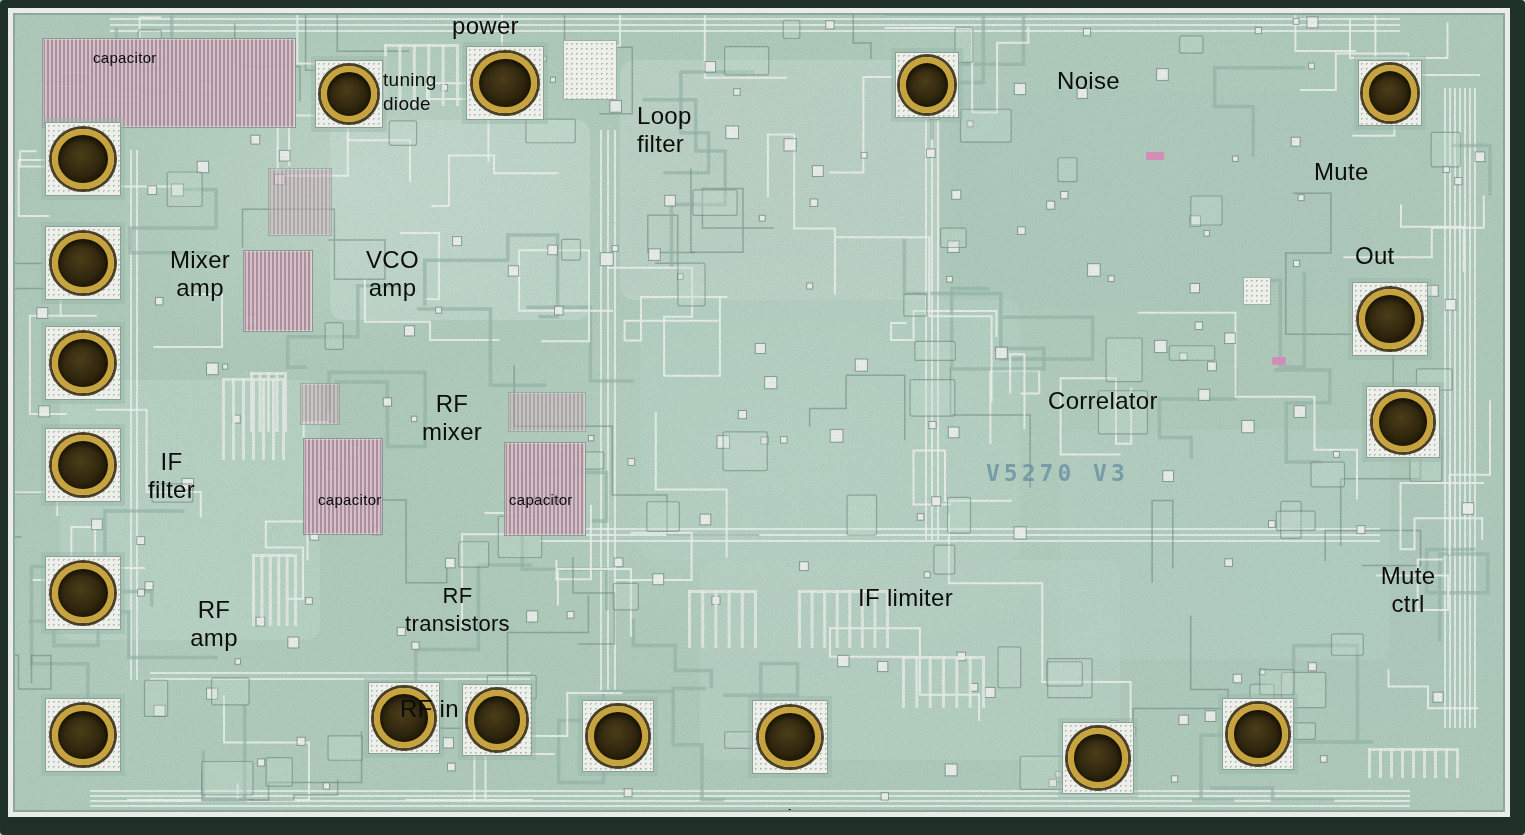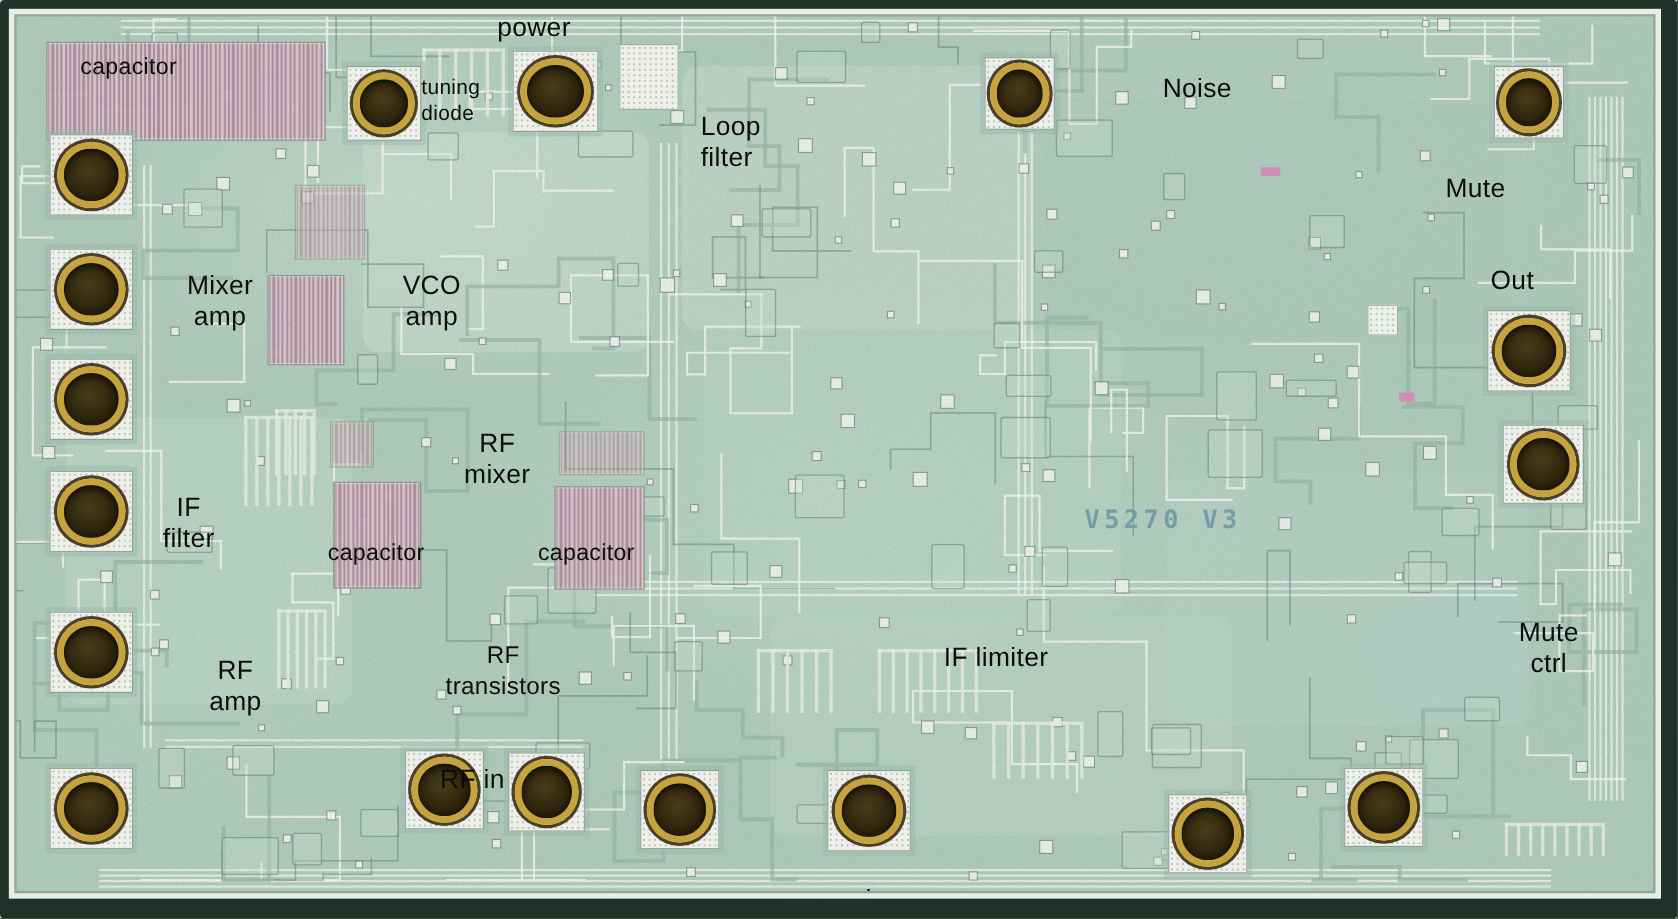--- a/index.html
+++ b/index.html
@@ -27,21 +27,21 @@
        background:#edefea;
        background-image:radial-gradient(rgba(105,108,100,.38) 1px,transparent 1px);
        background-size:5px 5px;
        border:1px solid #8aa096;box-shadow:0 0 0 4px rgba(150,182,168,.45);}
   .ball{width:68%;height:68%;border-radius:50%;
         background:radial-gradient(circle at 46% 42%,#4a3d19 0%,#2e250d 55%,#1c1505 80%);
         border:6px solid #c7a33e;
         box-shadow:0 0 0 3px rgba(58,46,16,.9),inset 0 3px 6px rgba(0,0,0,.65);}
   .lbl{position:absolute;z-index:9;color:#0c0c0c;white-space:pre-line;
        font-size:24px;line-height:1.18;letter-spacing:.3px;}
-  .sm{font-size:21px;}
+  .sm{font-size:15px;padding-left:20px;}
   .sm2{font-size:22px;line-height:1.25;}
   .md{font-size:19px;line-height:1.28;}
   .ctr{text-align:center;}
   .marking{position:absolute;z-index:8;font-family:"DejaVu Sans Mono",monospace;
            font-weight:bold;font-size:23px;letter-spacing:4px;color:#6e94a6;opacity:.85;}
   #frame{position:absolute;inset:0;z-index:10;pointer-events:none;border-radius:4px;
          border:solid #1f3129;border-width:8px 15px 18px 8px;
          box-shadow:inset 0 0 0 5px #e9ede7,inset 0 0 0 7px #90a69b;}
 </style>
 </head>
@@ -574,20 +574,21 @@
   <div class="lbl ctr" style="left:140px;top:246px;width:120px;">Mixer
 amp</div>
   <div class="lbl ctr" style="left:330px;top:246px;width:125px;">VCO
 amp</div>
   <div class="lbl ctr" style="left:372px;top:390px;width:160px;">RF
 mixer</div>
   <div class="lbl ctr" style="left:124px;top:448px;width:95px;">IF
 filter</div>
   <div class="lbl sm" style="left:298px;top:491px;">capacitor</div>
   <div class="lbl sm" style="left:489px;top:491px;">capacitor</div>
+  <div class="lbl" style="left:1048px;top:387px;">Correlator</div>
   <div class="lbl" style="left:858px;top:584px;">IF limiter</div>
   <div class="lbl ctr" style="left:158px;top:596px;width:112px;">RF
 amp</div>
   <div class="lbl ctr sm2" style="left:380px;top:582px;width:155px;">RF
 transistors</div>
   <div class="lbl" style="left:400px;top:695px;">RF in</div>
   <div class="lbl" style="left:716px;top:764px;margin-top:40px;">ground</div>
   <div class="lbl ctr" style="left:1352px;top:562px;width:112px;">Mute
 ctrl</div>
 

